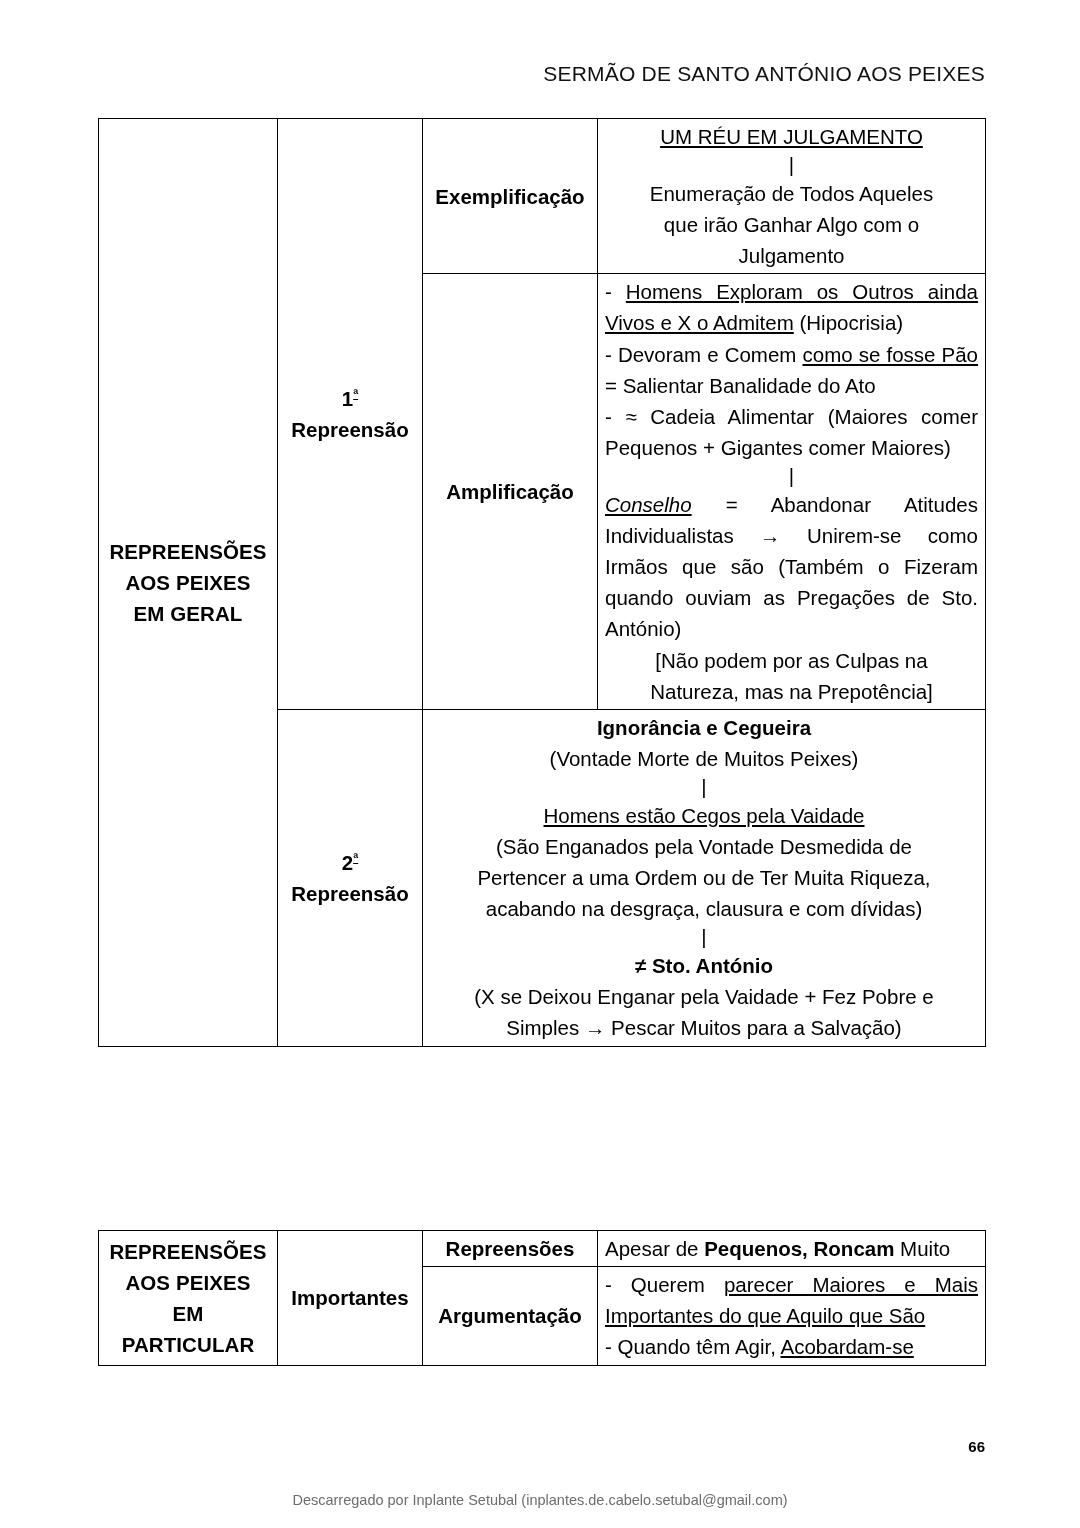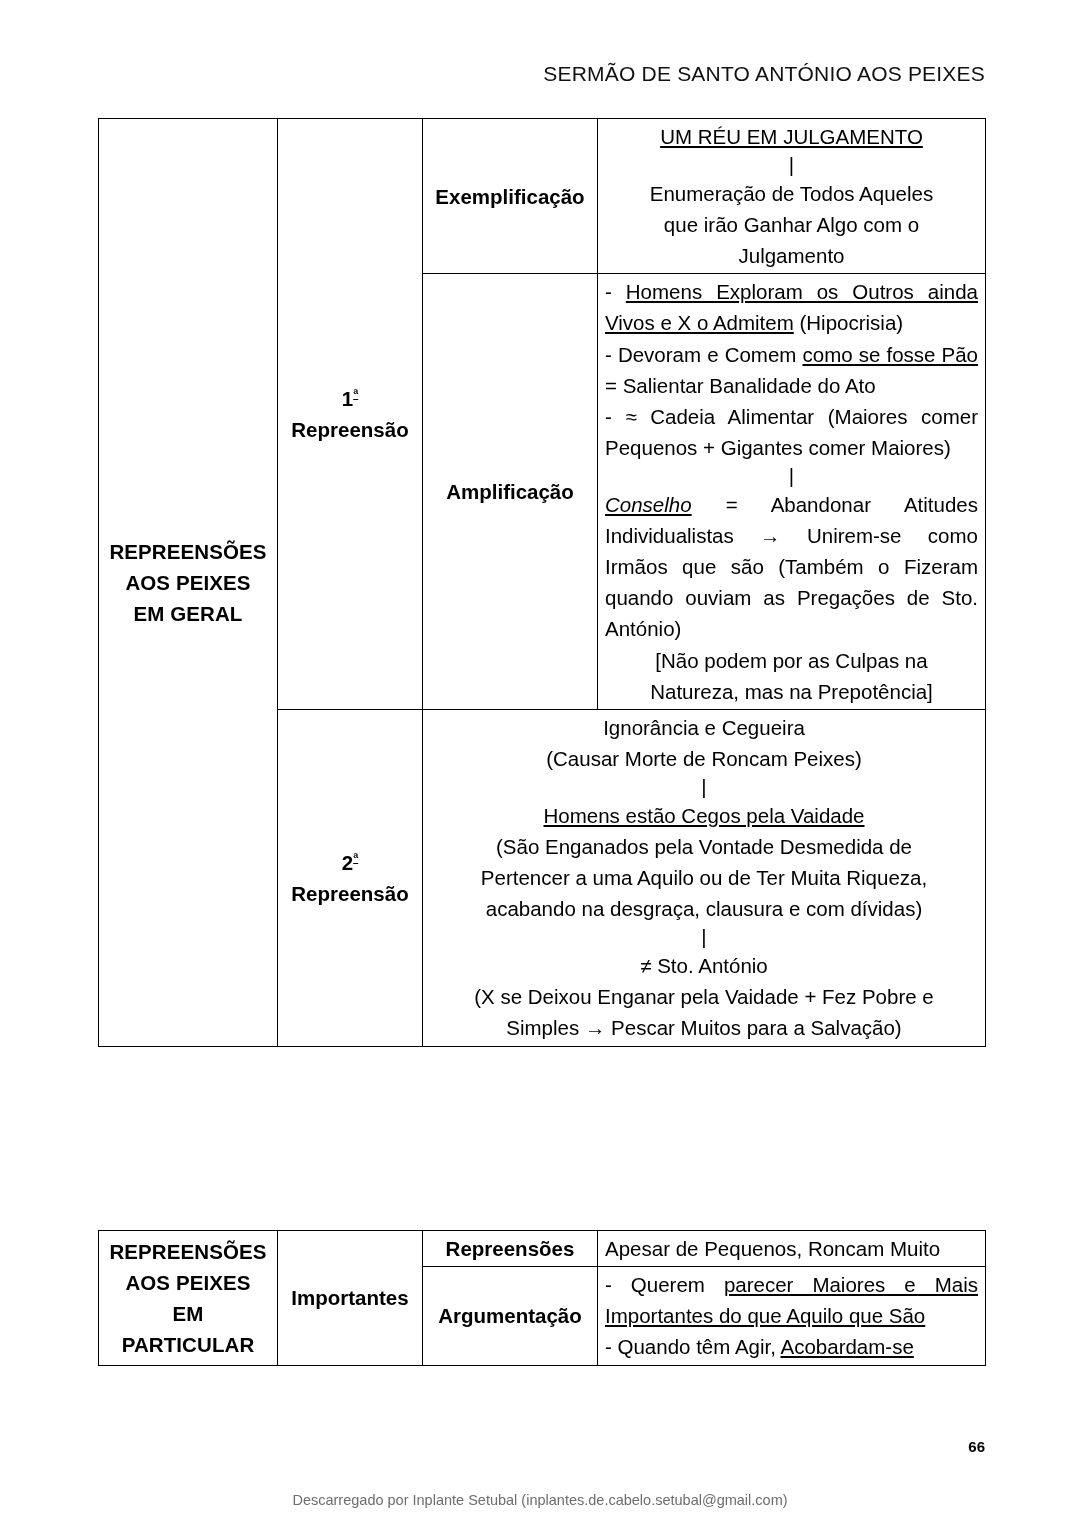--- a/index.html
+++ b/index.html
@@ -75,21 +75,21 @@
     letter-spacing: 0.1px;
   }
   .body-center { text-align: center; }
   .body-just   { text-align: justify; text-justify: inter-word; }
   .body-just > span.line { display: block; }
 
   .ord { font-size: 0.66em; vertical-align: super; text-decoration: underline; }
 
   u.ul { text-decoration: underline; text-underline-offset: 2px; }
   i.it { font-style: italic; }
-  b.bd { font-weight: normal; }
+  b.bd { font-weight: bold; }
 
   .stem {
     display: block;
     text-align: center;
     line-height: 1.25;
     font-size: 20.5px;
   }
 
   .indent-center { text-align: center; }
 
@@ -165,25 +165,25 @@
         </td>
       </tr>
 
       <tr>
         <td class="lbl-strong va-mid">
           <span><span>2</span><span class="ord">ª</span></span><br>
           <span>Repreensão</span>
         </td>
         <td colspan="2" class="body-center">
           <span><b class="bd">Ignorância e Cegueira</b></span><br>
-          <span>(Causar Morte de Roncam Peixes)</span>
+          <span>(Vontade Morte de Muitos Peixes)</span>
           <span class="stem">|</span>
           <span><u class="ul">Homens estão Cegos pela Vaidade</u></span><br>
           <span>(São Enganados pela Vontade Desmedida de</span><br>
-          <span>Pertencer a uma Aquilo ou de Ter Muita Riqueza,</span><br>
+          <span>Pertencer a uma Ordem ou de Ter Muita Riqueza,</span><br>
           <span>acabando na desgraça, clausura e com dívidas)</span>
           <span class="stem">|</span>
           <span><b class="bd">≠ Sto. António</b></span><br>
           <span>(X se Deixou Enganar pela Vaidade + Fez Pobre e</span><br>
           <span>Simples → Pescar Muitos para a Salvação)</span>
         </td>
       </tr>
     </tbody>
   </table>
 

